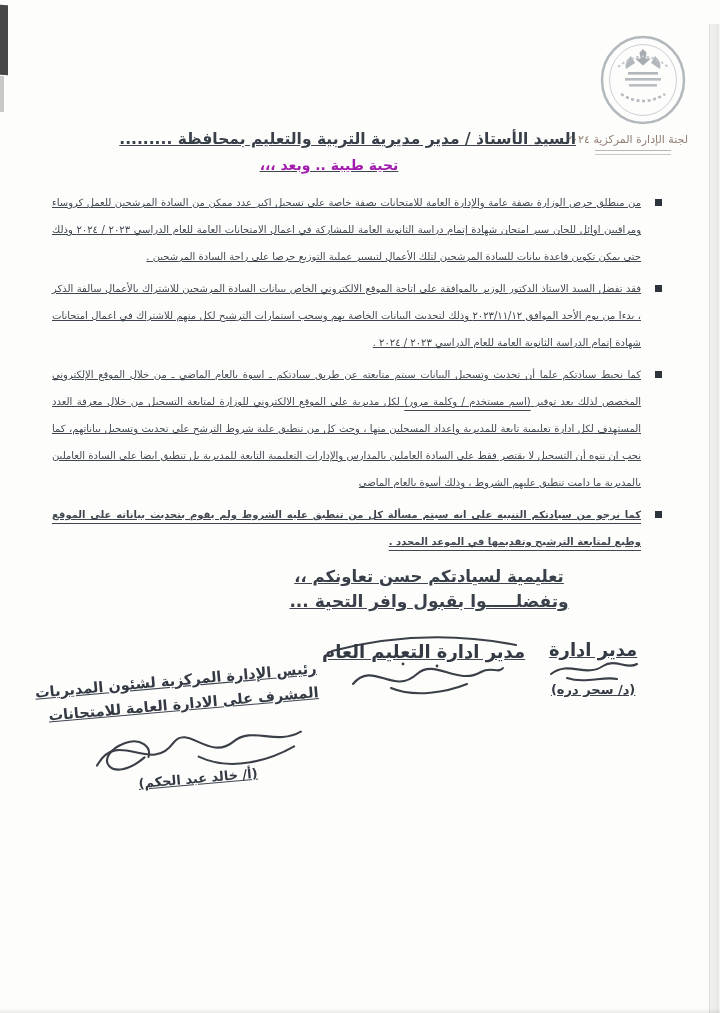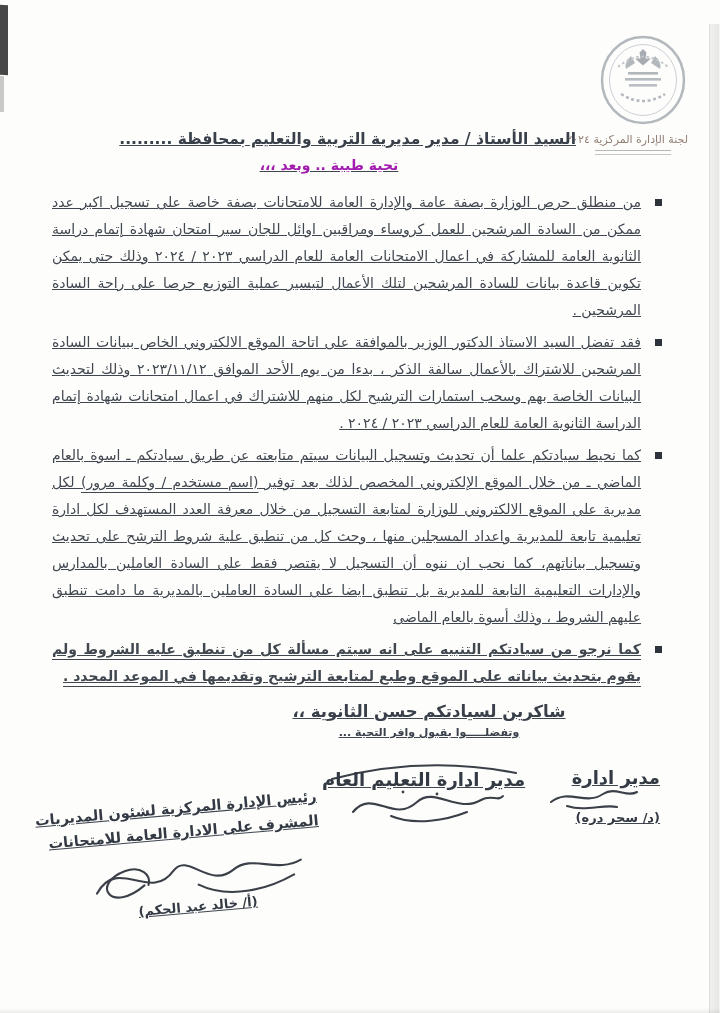--- a/index.html
+++ b/index.html
@@ -86,41 +86,41 @@
     margin-bottom: 5px;
   }
   .sq {
     flex: 0 0 auto;
     width: 7px; height: 7px;
     margin-top: 10px;
     background: #2e343b;
   }
   ul.bullets p {
     flex: 1 1 auto;
-    font-size: 14px;
+    font-size: 10px;
     line-height: 27px;
     text-align: justify;
     color: #40474f;
   }
   .u {
     text-decoration: underline;
     text-underline-offset: 5px;
     text-decoration-thickness: 1px;
   }
   .strong { font-weight: bold; color: #343b44; }
   
   .closing {
     width: 310px;
     margin: 12px 78px 0 auto;
     text-align: center;
     font-weight: bold;
     color: #39404a;
   }
   .closing .c1 { font-size: 16.5px; }
-  .closing .c2 { font-size: 11px; margin-top: 5px; }
+  .closing .c2 { font-size: 17px; margin-top: 5px; }
   
   .signatures {
     display: flex;
     justify-content: space-between;
     align-items: flex-start;
     margin-top: 22px;
     padding: 0 2px 0 14px;
   }
   .sig {
     text-align: center;
@@ -129,21 +129,21 @@
     font-size: 18px; font-weight: bold;
     color: #333a43;
     white-space: nowrap;
   }
   .sig .name {
     font-size: 13px; font-weight: bold;
     color: #333a43;
     white-space: nowrap;
   }
   .sig svg { display: block; margin: 0 auto; }
-  .sig-right { width: 150px; padding-top: 6px; text-align: right; }
+  .sig-right { width: 150px; padding-top: 6px; }
   .sig-right svg { margin-top: -4px; margin-bottom: -4px; }
   .sig-middle { width: 230px; padding-top: 0; }
   .sig-middle .arc { margin-bottom: -14px; }
   .sig-middle .squiggle { margin-top: -6px; margin-bottom: -10px; }
   .sig-left {
     width: 255px;
     margin-top: 34px;
     transform: rotate(-5deg);
   }
   .sig-left .title { font-size: 14.5px; line-height: 24px; }
@@ -195,21 +195,21 @@
         <span class="sq"></span>
         <p><span>كما نحيط سيادتكم علما أن تحديث وتسجيل البيانات سيتم متابعته عن طريق سيادتكم ـ اسوة بالعام الماضي ـ من خلال الموقع الإلكتروني المخصص لذلك بعد توفير </span><span class="u">(اسم مستخدم / وكلمة مرور)</span><span> لكل مديرية على الموقع الالكتروني للوزارة لمتابعة التسجيل من خلال معرفة العدد المستهدف لكل ادارة تعليمية تابعة للمديرية واعداد المسجلين منها ، وحث كل من تنطبق علية شروط الترشح على تحديث وتسجيل بياناتهم، كما نحب ان ننوه أن التسجيل لا يقتصر فقط على السادة العاملين بالمدارس والإدارات التعليمية التابعة للمديرية بل تنطبق ايضا على السادة العاملين بالمديرية ما دامت تنطبق عليهم الشروط ، وذلك أسوة بالعام الماضى</span></p>
       </li>
       <li>
         <span class="sq"></span>
         <p class="u strong">كما نرجو من سيادتكم التنبيه على انه سيتم مسألة كل من تنطبق عليه الشروط ولم يقوم بتحديث بياناته على الموقع وطبع لمتابعة الترشيح وتقديمها في الموعد المحدد .</p>
       </li>
     </ul>
 
     <div class="closing">
-      <div class="c1">شاكرين لسيادتكم حسن الثانوية ،،</div>
+      <div class="c1">تعليمية لسيادتكم حسن تعاونكم ،،</div>
       <div class="c2">وتفضلـــــوا بقبول وافر التحية ...</div>
     </div>
 
     <div class="signatures">
 
       <div class="sig sig-right">
         <div class="title">مدير ادارة</div>
         <svg width="96" height="30" viewBox="0 0 96 30">
           <path class="ink" d="M6,18 C24,4 40,22 58,10 C70,2 82,14 92,8"></path>
           <path class="ink" d="M22,22 C40,28 58,20 72,23"></path>

